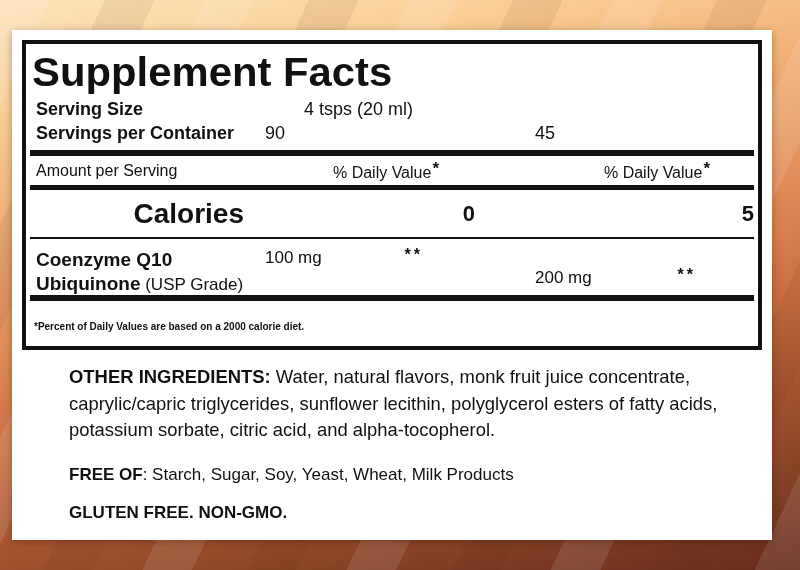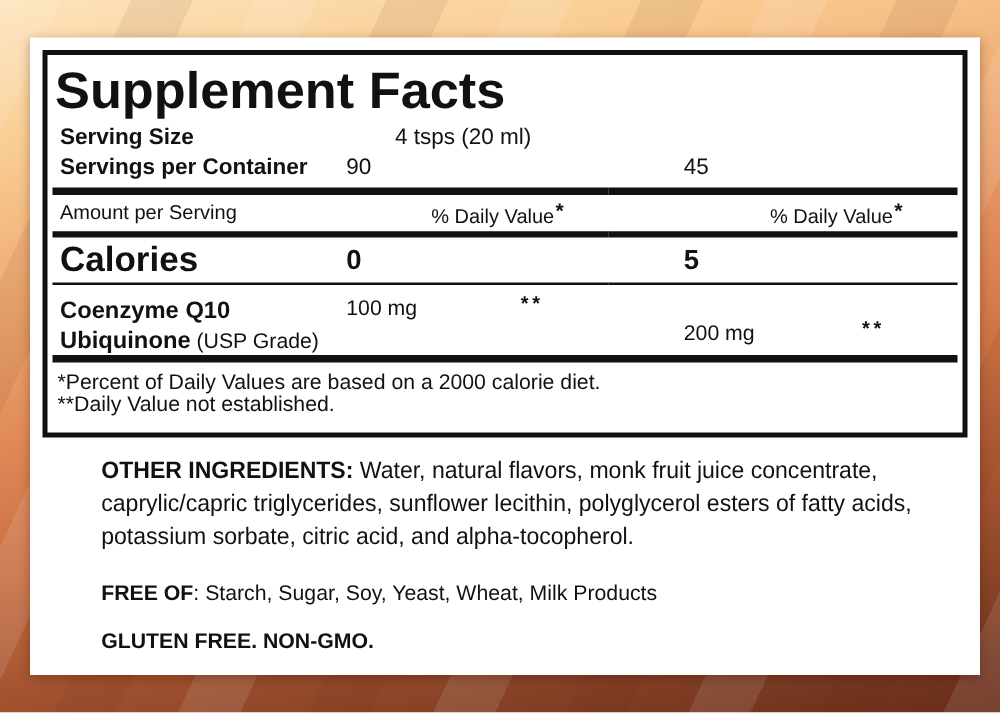--- a/index.html
+++ b/index.html
@@ -24,21 +24,21 @@
   }
   .bg::after{
     content:"";position:absolute;inset:0;
     background:repeating-linear-gradient(115deg,
       rgba(255,255,255,0.10) 0px, rgba(255,255,255,0.10) 45px,
       rgba(255,255,255,0.0) 45px, rgba(255,255,255,0.0) 95px,
       rgba(90,35,15,0.08) 95px, rgba(90,35,15,0.08) 140px,
       rgba(255,255,255,0.0) 140px, rgba(255,255,255,0.0) 185px);
   }
   .panel{
-    position:absolute;left:24px;top:30px;width:760px;height:510px;
+    position:absolute;left:12px;top:30px;width:760px;height:510px;
     background:var(--panel);
     box-shadow:0 2px 8px rgba(60,20,5,0.35);
     padding:10px;
   }
   .facts-box{
     width:740px;height:310px;
     border:4px solid var(--ink);
     padding:0 4px;
     overflow:hidden;
   }
@@ -58,33 +58,33 @@
   .serving-row .c3{padding-left:60px;white-space:nowrap;}
   .bar-row{margin-top:5px;}
   .bar-row .seg{background:var(--ink);}
   .seg-6{height:6px;} .seg-5{height:5px;} .seg-2{height:2px;}
   .full-bar{height:6px;background:var(--ink);}
   .header-row{height:29px;font-size:16px;}
   .header-row .c1{padding-left:6px;}
   .header-row .c2{text-align:right;padding-right:36px;white-space:nowrap;}
   .header-row .c3{text-align:right;padding-right:44px;white-space:nowrap;}
   .dv-star{font-weight:bold;font-size:17px;vertical-align:4px;margin-left:1px;}
-  .calories-row{height:36px;}
+  .calories-row{height:47px;text-align:right;}
   .calories-row .c1{font-size:28px;font-weight:bold;padding-left:6px;}
   .calories-row .c2{font-size:22px;font-weight:bold;padding-left:21px;}
   .calories-row .c3{font-size:22px;font-weight:bold;padding-left:60px;}
   .nutrient-row{height:56px;align-items:flex-start;padding-top:9px;}
   .nutrient-row .c1{padding-left:6px;font-size:19px;line-height:24px;}
   .nutrient-name-b{font-weight:bold;}
   .nutrient-grade{font-weight:normal;font-size:17px;}
   .amt-cell{display:flex;justify-content:space-between;font-size:17px;}
   .amt-cell.c2{padding-left:21px;padding-right:52px;}
   .amt-cell.c3{padding-left:60px;padding-right:58px;margin-top:20px;}
   .nd-stars{font-weight:bold;font-size:16px;letter-spacing:3px;margin-top:-2px;}
-  .footnotes{padding:7px 2px 0 4px;font-size:17px;font-weight:normal;line-height:17.5px;}
+  .footnotes{padding:17px 2px 0 4px;font-size:10px;font-weight:bold;line-height:17.5px;}
   .lower{padding:14px 4px 0 8px;margin-left:39px;}
   .oi{font-size:19px;line-height:26.5px;transform:scaleX(0.97);transform-origin:left;white-space:nowrap;}
   .oi .b{font-weight:bold;}
   .free-of{margin-top:21px;font-size:17px;white-space:nowrap;}
   .free-of .b{font-weight:bold;}
   .claims{margin-top:18px;font-size:17px;font-weight:bold;white-space:nowrap;}
 </style>
 </head>
 <body>
 
@@ -149,21 +149,20 @@
       <div class="amt-cell c3">
         <span>200 mg</span>
         <span class="nd-stars">**</span>
       </div>
     </div>
 
     <div class="full-bar"></div>
 
     <div class="footnotes">
       <div>*Percent of Daily Values are based on a 2000 calorie diet.</div>
-      <div>**Daily Value not established.</div>
     </div>
 
   </div>
 
   <div class="lower">
     <div class="oi">
       <div><span class="b">OTHER INGREDIENTS:</span><span> Water, natural flavors, monk fruit juice concentrate,</span></div>
       <div>caprylic/capric triglycerides, sunflower lecithin, polyglycerol esters of fatty acids,</div>
       <div>potassium sorbate, citric acid, and alpha-tocopherol.</div>
     </div>

